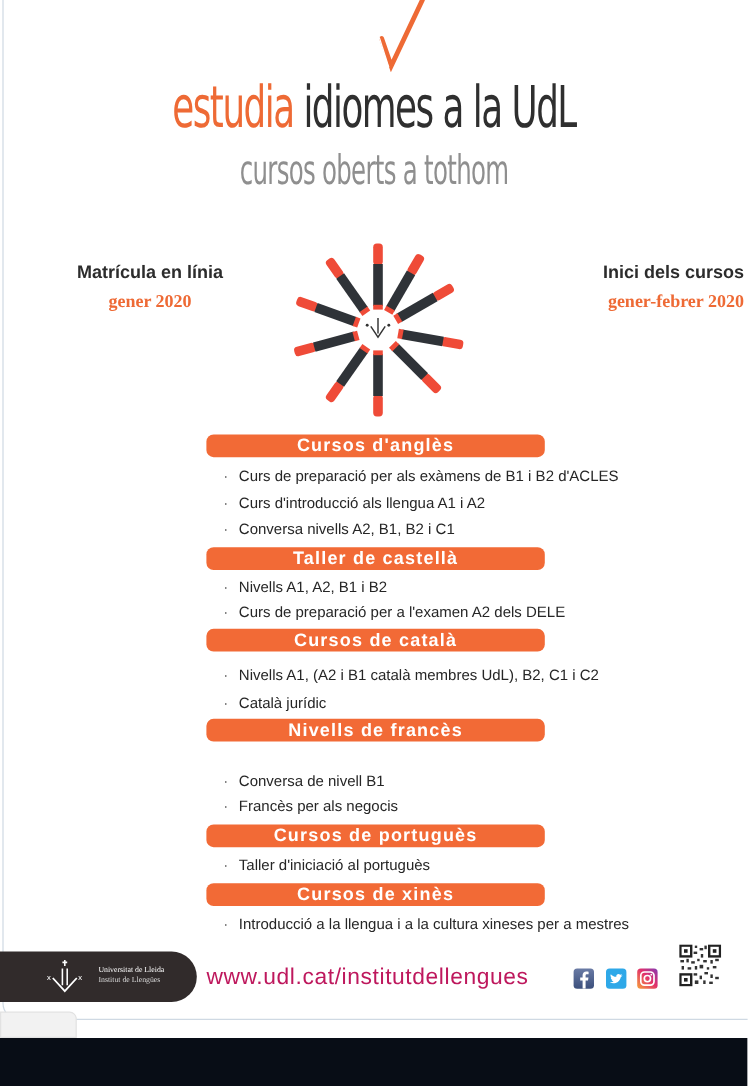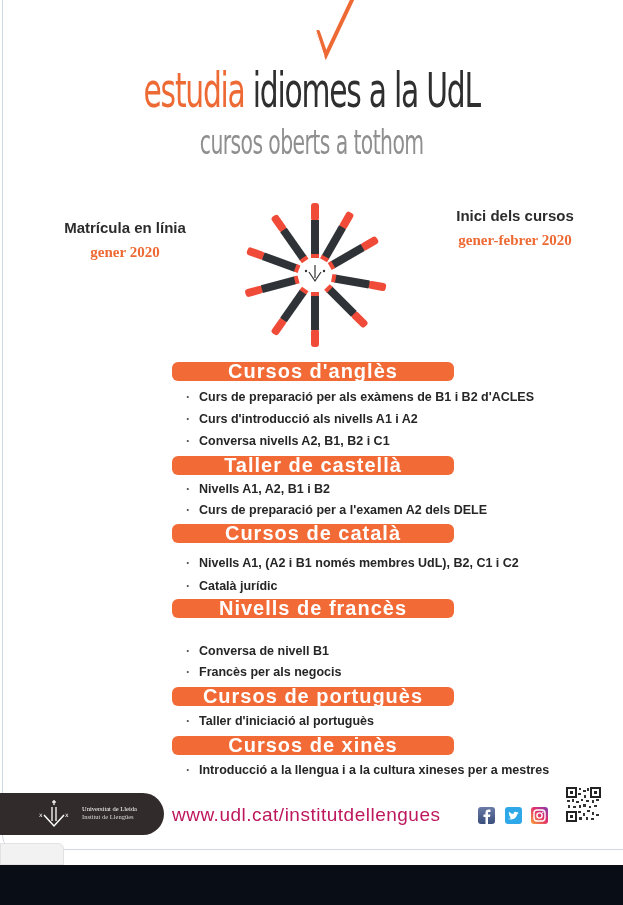--- a/index.html
+++ b/index.html
@@ -24,31 +24,31 @@
   .subtitle {
     position: absolute; left: 0; top: 120px; width: 623px; text-align: center;
     font-family: "DejaVu Sans", sans-serif; font-size: 34px; color: #8f8f8f;
     transform: scaleX(0.6); transform-origin: 312px 0; white-space: nowrap; line-height: 44px; letter-spacing: -1px;
   }
 
   .side { position: absolute; text-align: center; font-weight: bold; font-size: 15px; line-height: 24px; }
   .side .l1 { color: #2c2c2c; }
   .side .l2 { color: #ee6a35; font-family: Liberation Serif, serif; }
   .side-left { left: 30px; top: 216px; width: 190px; }
-  .side-right { left: 410px; top: 204px; width: 210px; }
+  .side-right { left: 410px; top: 216px; width: 210px; text-align: right; }
 
   .markers { position: absolute; left: 240px; top: 200px; width: 150px; height: 150px; }
 
   .banner {
     position: absolute; left: 172px; width: 282px; height: 19px; background: #f26a36;
-    border-radius: 6px; color: #fff; font-weight: bold; font-size: 20px; letter-spacing: 1px;
+    border-radius: 6px; color: #fff; font-weight: bold; font-size: 15px; letter-spacing: 1px;
     text-align: center; line-height: 19px;
   }
   .item {
-    position: absolute; left: 186px; font-weight: bold; font-size: 12.5px; color: #262626;
+    position: absolute; left: 186px; font-weight: normal; font-size: 12.5px; color: #262626;
     white-space: nowrap; line-height: 16px;
   }
   .item .dot { display: inline-block; width: 13px; color: #555; }
 
   .footer-logo {
     position: absolute; left: 0; top: 793px; width: 164px; height: 42px; background: #312b2b;
     border-radius: 0 22px 22px 0;
   }
   .footer-logo .uname { position: absolute; left: 82px; top: 12px; font-family: "Liberation Serif", serif; font-size: 6.5px; color: #fff; line-height: 8px; }
   .footer-logo .iname { position: absolute; left: 82px; top: 20px; font-family: "Liberation Serif", serif; font-size: 6.5px; color: #d8d8d8; line-height: 8px; }
@@ -143,29 +143,29 @@
         </g>
       <path d="M-6 -3 L0 6 L6 -3" fill="none" stroke="#333" stroke-width="1.2"></path>
       <line x1="0" y1="-10" x2="0" y2="3" stroke="#333" stroke-width="1.2"></line>
       <circle cx="-9" cy="-4" r="1.2" fill="#333"></circle>
         <circle cx="9" cy="-4" r="1.2" fill="#333"></circle>
     </g>
   </svg>
 
   <div class="banner" style="top:362px">Cursos d'anglès</div>
   <div class="item" style="top:389px"><span class="dot">·</span><span>Curs de preparació per als exàmens de B1 i B2 d'ACLES</span></div>
-  <div class="item" style="top:411px"><span class="dot">·</span><span>Curs d'introducció als nivells A1 i A2</span></div>
+  <div class="item" style="top:411px"><span class="dot">·</span><span>Curs d'introducció als llengua A1 i A2</span></div>
   <div class="item" style="top:433px"><span class="dot">·</span><span>Conversa nivells A2, B1, B2 i C1</span></div>
 
   <div class="banner" style="top:456px">Taller de castellà</div>
   <div class="item" style="top:481px"><span class="dot">·</span><span>Nivells A1, A2, B1 i B2</span></div>
   <div class="item" style="top:502px"><span class="dot">·</span><span>Curs de preparació per a l'examen A2 dels DELE</span></div>
 
   <div class="banner" style="top:524px">Cursos de català</div>
-  <div class="item" style="top:555px"><span class="dot">·</span><span>Nivells A1, (A2 i B1 només membres UdL), B2, C1 i C2</span></div>
+  <div class="item" style="top:555px"><span class="dot">·</span><span>Nivells A1, (A2 i B1 català membres UdL), B2, C1 i C2</span></div>
   <div class="item" style="top:578px"><span class="dot">·</span><span>Català jurídic</span></div>
 
   <div class="banner" style="top:599px">Nivells de francès</div>
   <div class="item" style="top:643px"><span class="dot">·</span><span>Conversa de nivell B1</span></div>
   <div class="item" style="top:664px"><span class="dot">·</span><span>Francès per als negocis</span></div>
 
   <div class="banner" style="top:687px">Cursos de portuguès</div>
   <div class="item" style="top:713px"><span class="dot">·</span><span>Taller d'iniciació al portuguès</span></div>
 
   <div class="banner" style="top:736px">Cursos de xinès</div>

